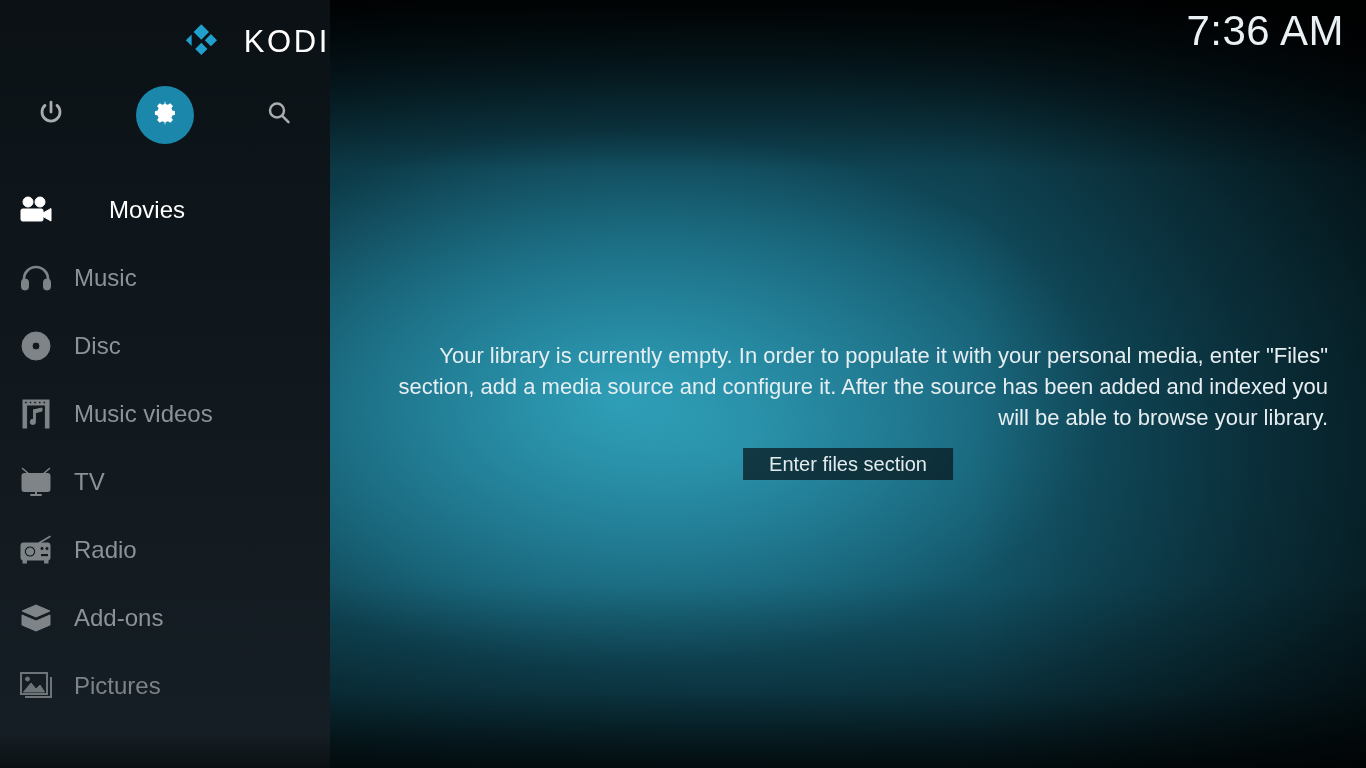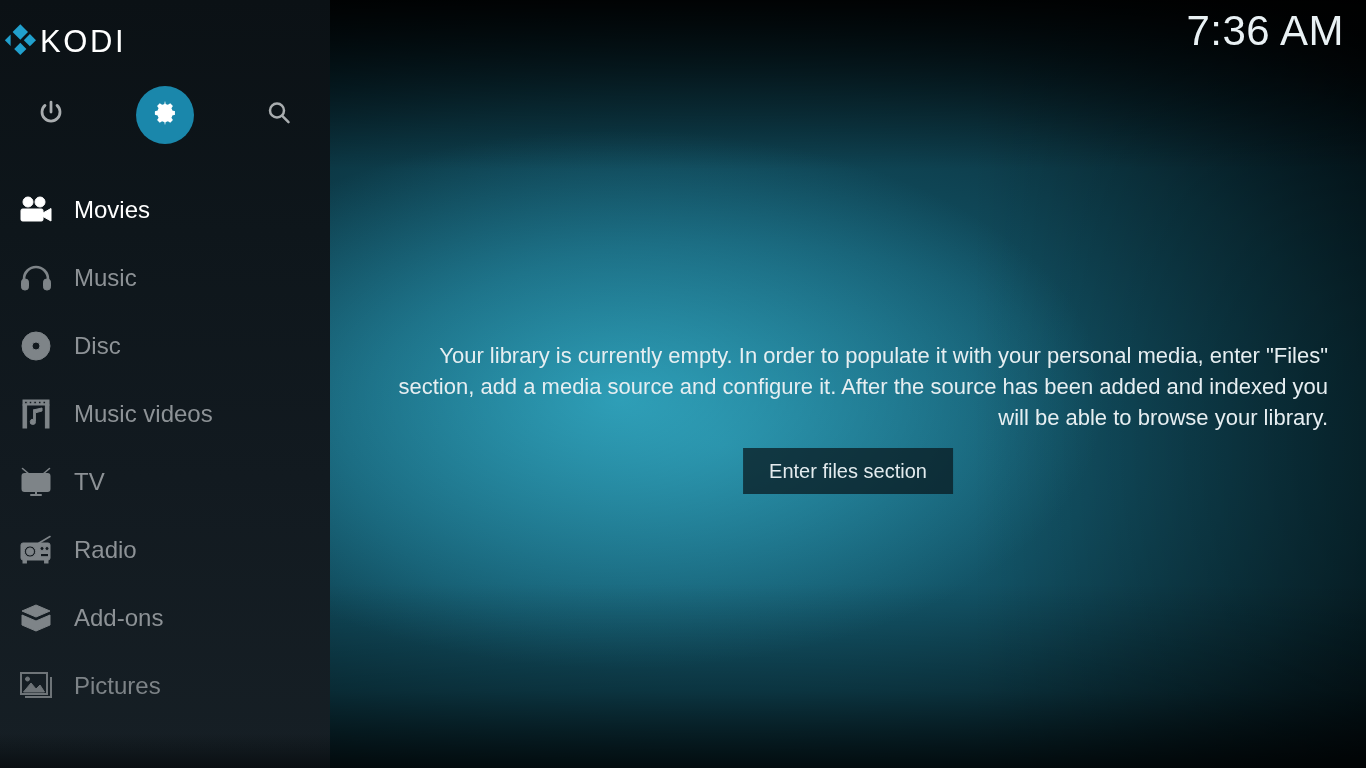--- a/index.html
+++ b/index.html
@@ -31,21 +31,21 @@
   
   #sidebar {
     position:absolute; left:0; top:0; width:330px; height:768px;
     background:linear-gradient(to bottom, #0b1115 0%, #0e161b 30%, #121a20 62%, #161f25 100%);
     overflow:hidden;
   }
 
   
   #logo-row {
     position:absolute; left:0; top:14px; width:330px; height:54px;
-    display:flex; align-items:center; justify-content:flex-start; gap:0;
+    display:flex; align-items:center; justify-content:flex-end; gap:23px;
   }
   #logo-mark { width:40px; height:40px; position:relative; }
   #logo-text {
     color:#ffffff; font-size:31px; letter-spacing:2.6px; font-weight:300;
     line-height:1;
   }
 
   
   #toolbar {
     position:absolute; left:0; top:86px; width:330px; height:58px;
@@ -68,21 +68,21 @@
   }
   .menu-icon {
     width:44px; height:40px; flex:0 0 44px;
     display:flex; align-items:center; justify-content:center;
     margin-right:16px;
   }
   .menu-label {
     font-size:24px; font-weight:300; line-height:1;
     white-space:nowrap;
   }
-  .menu-item.active .menu-label { color:#ffffff; }
+  .menu-item.active .menu-label { color:#ffffff;margin-left:35px; }
   .menu-item.active .menu-icon svg { fill:#ffffff; stroke:#ffffff; }
   .menu-item.dim .menu-label { color:#8d9296; }
   .menu-item.dim .menu-icon svg { fill:#7e8488; stroke:#7e8488; }
   .menu-item.faded .menu-label { color:#7d8387; }
   .menu-item.faded .menu-icon svg { fill:#6e7478; stroke:#6e7478; }
 
   #sidebar-fade {
     position:absolute; left:0; bottom:0; width:330px; height:34px;
     background:linear-gradient(to bottom, rgba(19,27,33,0) 0%, rgba(12,18,22,0.85) 70%, rgba(10,15,19,1) 100%);
     pointer-events:none;
@@ -103,21 +103,21 @@
   #empty-message {
     position:absolute; left:50%; transform:translateX(-50%); top:340px;
     width:960px; text-align:right;
     color:#e6eef1; font-size:22px; font-weight:300; line-height:31px;
   }
   #button-row {
     position:absolute; left:50%; transform:translateX(-50%); top:448px;
     display:flex; gap:29px;
   }
   .cta-btn {
-    height:46px; padding:0 26px;
+    height:32px; padding:0 26px;
     display:flex; align-items:center; justify-content:center;
     background:rgba(8,22,28,0.72);
     color:#e3ebee; font-size:20px; font-weight:300;
     border:none; cursor:pointer; white-space:nowrap;
     font-family:"Liberation Sans", sans-serif;
   }
 </style>
 </head>
 <body>
 

